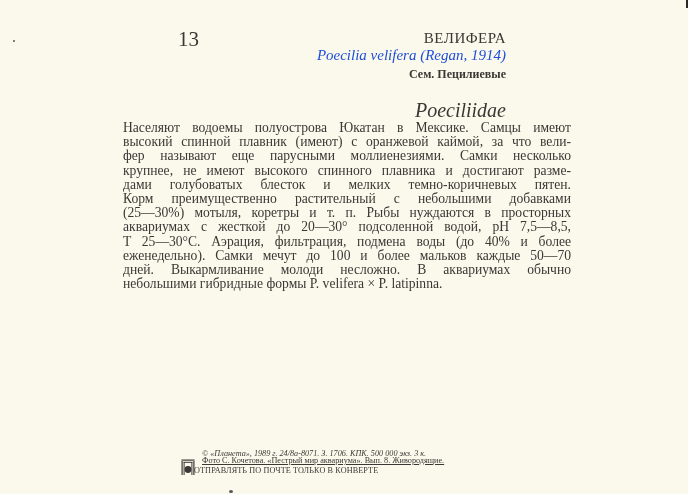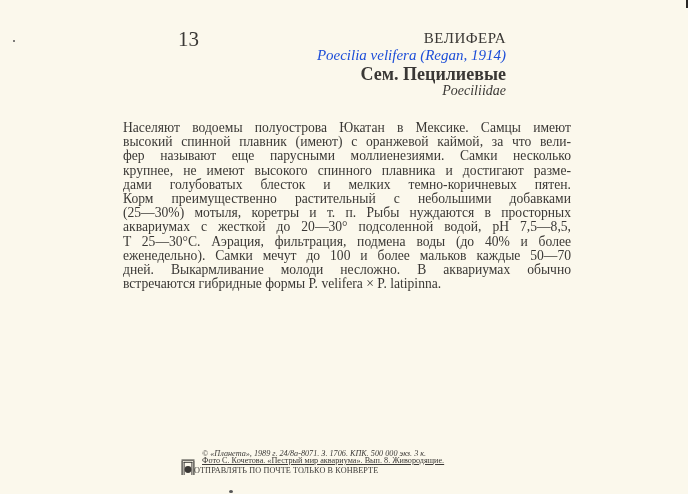--- a/index.html
+++ b/index.html
@@ -51,30 +51,31 @@
       color: #3a3835;
     }
     .sci-name {
       font-style: italic;
       font-size: 15px;
       line-height: 17px;
       color: #1d4ed8;
     }
     .family {
       font-weight: bold;
-      font-size: 18px;
+      font-size: 12px;
       line-height: 17px;
       margin-top: 2px;
       color: #3a3835;
     }
     .family-latin {
       font-style: italic;
-      font-size: 14px;
+      font-size: 20px;
       line-height: 15px;
       color: #3a3835;
+      margin-top: 20px;
     }
     .body-text {
       position: absolute;
       left: 123px;
       top: 121px;
       width: 448px;
       font-size: 13.6px;
       line-height: 14.2px;
       text-align: justify;
       color: #3a3835;
@@ -141,21 +142,21 @@
   <span class="body-line">высокий спинной плавник (имеют) с оранжевой каймой, за что вели-</span>
   <span class="body-line">фер называют еще парусными моллиенезиями. Самки несколько</span>
   <span class="body-line">крупнее, не имеют высокого спинного плавника и достигают разме-</span>
   <span class="body-line">дами голубоватых блесток и мелких темно-коричневых пятен.</span>
   <span class="body-line">Корм преимущественно растительный с небольшими добавками</span>
   <span class="body-line">(25—30%) мотыля, коретры и т. п. Рыбы нуждаются в просторных</span>
   <span class="body-line">аквариумах с жесткой до 20—30° подсоленной водой, pH 7,5—8,5,</span>
   <span class="body-line">T 25—30°C. Аэрация, фильтрация, подмена воды (до 40% и более</span>
   <span class="body-line">еженедельно). Самки мечут до 100 и более мальков каждые 50—70</span>
   <span class="body-line">дней. Выкармливание молоди несложно. В аквариумах обычно</span>
-  <span class="body-line last">встречаются гибридные формы P. velifera × P. latipinna.</span>
+  <span class="body-line last">небольшими гибридные формы P. velifera × P. latipinna.</span>
 </div>
 
 <div class="footer">
   <div class="credit-line" style="top:16px;text-decoration:underline;">Фото С. Кочетова. «Пестрый мир аквариума». Вып. 8. Живородящие.</div>
   <div class="credit-line" style="top:9px;font-style:italic;">© «Планета», 1989 г. 24/8а-8071. З. 1706. КПК. 500 000 экз. 3 к.</div>
   <svg class="publisher-logo" viewBox="0 0 14 16">
     <rect x="0.5" y="2" width="1.2" height="14" fill="#3a3835"></rect>
     <rect x="12.3" y="2" width="1.2" height="14" fill="#3a3835"></rect>
     <rect x="0.5" y="0.5" width="13" height="1.2" fill="#3a3835"></rect>
     <rect x="2.6" y="3" width="1" height="13" fill="#3a3835"></rect>

